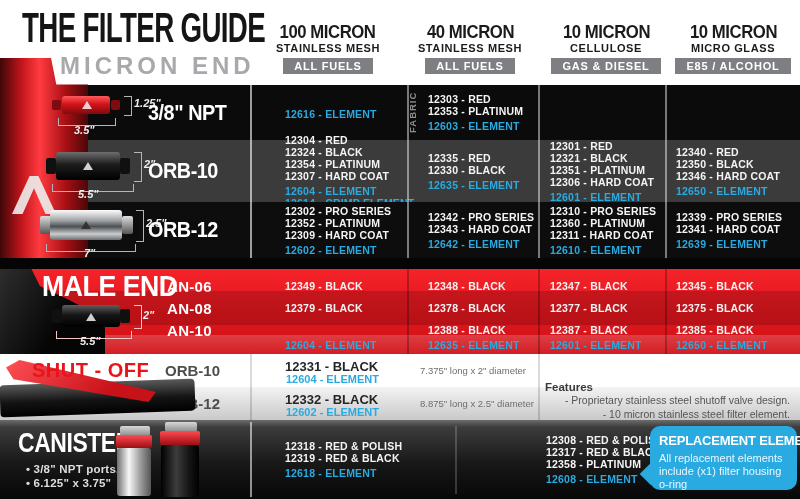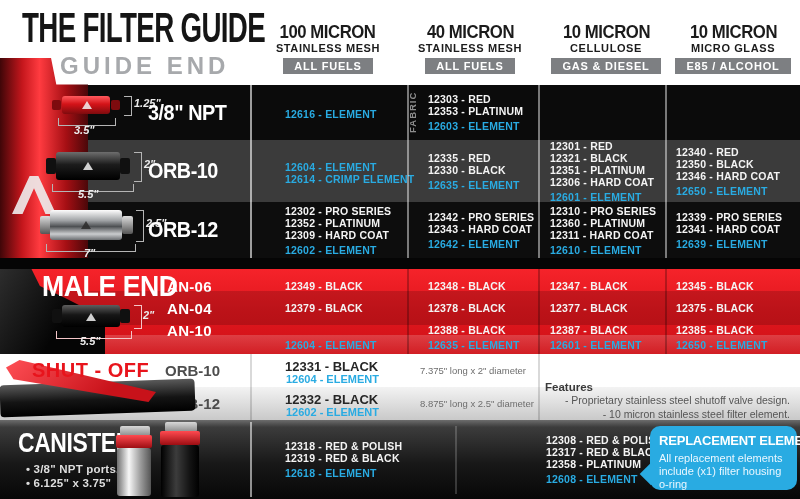--- a/index.html
+++ b/index.html
@@ -122,21 +122,21 @@
                    background:#29abe2;transform:rotate(45deg);}
   .bb-title{position:relative;font-size:13px;font-weight:bold;color:#fff;letter-spacing:-.2px;white-space:nowrap;}
   .bb-body{position:relative;margin-top:4px;font-size:11px;color:#eaf7ff;line-height:13px;}
 </style>
 </head>
 <body>
 
 <div class="page">
 
   <div class="hdr-title">THE FILTER GUIDE</div>
-  <div class="hdr-sub">GUIDE END</div>
+  <div class="hdr-sub">MICRON END</div>
 
   <div class="colhead" style="left:253px;">
     <div class="t">100 MICRON</div>
     <div class="s">STAINLESS MESH</div>
     <div class="b">ALL FUELS</div>
   </div>
   <div class="colhead" style="left:395px;">
     <div class="t">40 MICRON</div>
     <div class="s">STAINLESS MESH</div>
     <div class="b">ALL FUELS</div>
@@ -194,20 +194,26 @@
       <div class="fbody" style="left:-32px;top:12px;width:64px;height:28px;
            background:linear-gradient(180deg,#6e6e6e,#1c1c1c 45%,#000);"></div>
       <div class="flogo" style="left:-5px;top:22px;"></div>
       <div class="dim-v" style="left:46px;top:12px;height:28px;"></div>
       <span class="dim-label" style="left:56px;top:18px;">2"</span>
       <div class="dim-h" style="left:-36px;top:44px;width:80px;"></div>
       <span class="dim-label" style="left:-10px;top:48px;">5.5"</span>
     </div>
     <div class="row-label">ORB-10</div>
     <div class="pcell c1">
+      <div>
+          <div class="part">12304 - RED</div>
+          <div class="part">12324 - BLACK</div>
+          <div class="part">12354 - PLATINUM</div>
+          <div class="part">12307 - HARD COAT</div>
+        </div>
       <div class="elements">
           <div class="element">12604 - ELEMENT</div>
           <div class="element">12614 - CRIMP ELEMENT</div>
         </div>
     </div>
     <div class="pcell c2">
       <div>
           <div class="part">12335 - RED</div>
           <div class="part">12330 - BLACK</div>
         </div>
@@ -300,21 +306,21 @@
 
   <div class="male">
     <div class="mrow" style="top:0;">
       <span class="an-label">AN-06</span>
       <span class="mcell part" style="left:285px;">12349 - BLACK</span>
       <span class="mcell part" style="left:428px;">12348 - BLACK</span>
       <span class="mcell part" style="left:550px;">12347 - BLACK</span>
       <span class="mcell part" style="left:676px;">12345 - BLACK</span>
     </div>
     <div class="mrow dark" style="top:22px;">
-      <span class="an-label">AN-04</span>
+      <span class="an-label">AN-08</span>
       <span class="mcell part" style="left:285px;">12379 - BLACK</span>
       <span class="mcell part" style="left:428px;">12378 - BLACK</span>
       <span class="mcell part" style="left:550px;">12377 - BLACK</span>
       <span class="mcell part" style="left:676px;">12375 - BLACK</span>
     </div>
     <div class="mrow" style="top:44px;">
       <span class="an-label">AN-10</span>
       <span class="mcell part" style="left:428px;">12388 - BLACK</span>
       <span class="mcell part" style="left:550px;">12387 - BLACK</span>
       <span class="mcell part" style="left:676px;">12385 - BLACK</span>

